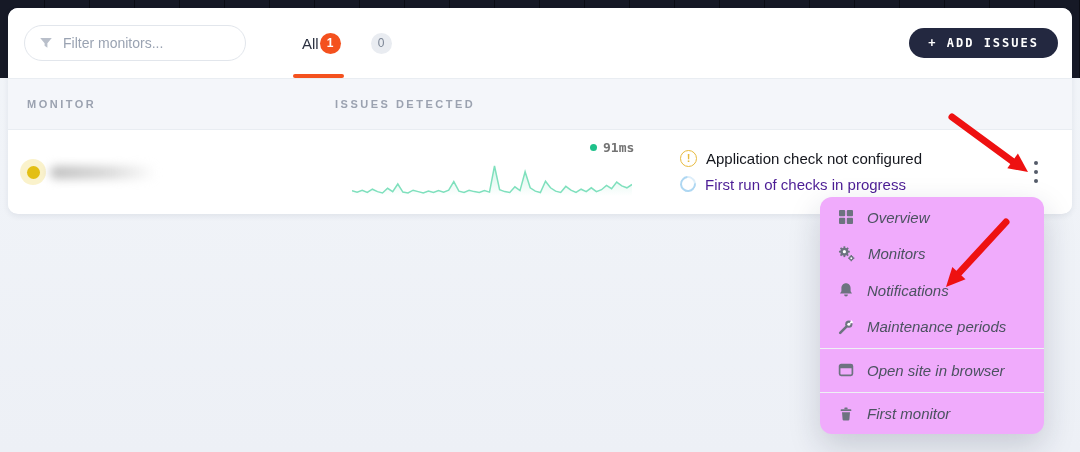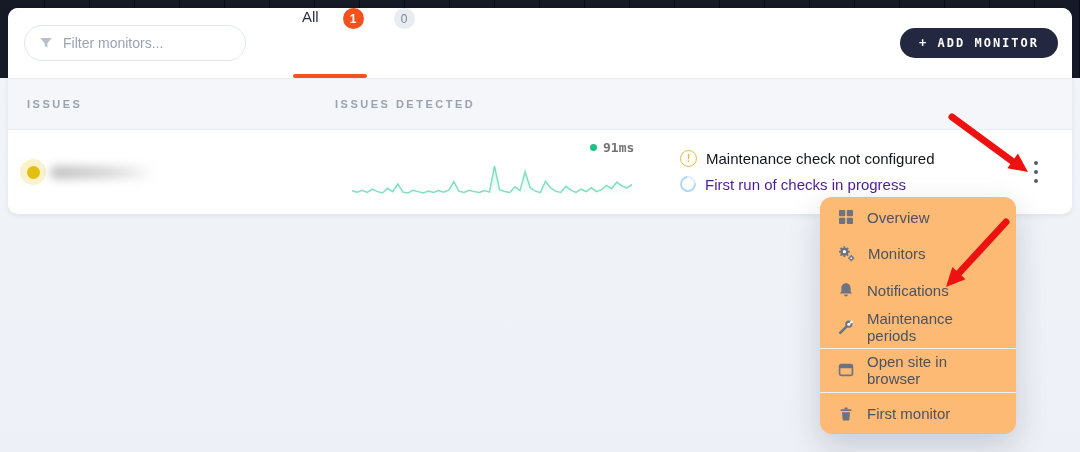--- a/index.html
+++ b/index.html
@@ -35,21 +35,21 @@
     display:flex;align-items:center;gap:10px;width:222px;height:36px;
     border:1px solid #e2e6ec;border-radius:18px;background:#fff;padding:0 14px;
   }
   .filter svg{flex:0 0 auto}
   .filter input{
     border:none;outline:none;width:100%;font-family:"Liberation Sans",sans-serif;
     font-size:14px;color:#333;background:transparent;
   }
   .filter input::placeholder{color:#9aa3b2}
   .tabs{display:flex;align-items:stretch;gap:30px;margin-left:56px;height:70px}
-  .tab{display:flex;align-items:flex-start;gap:24px;position:relative;cursor:pointer}
+  .tab{display:flex;align-items:center;gap:1px;position:relative;cursor:pointer}
   .tab .tab-label{font-size:15px;color:#8b95a7}
   .tab.active .tab-label{color:#2b3140;font-weight:500}
   .tab.active::after{
     content:"";position:absolute;left:-9px;right:-3px;bottom:0;height:4px;
     background:var(--accent);border-radius:2px;
   }
   .badge{
     min-width:21px;height:21px;padding:0 4px;border-radius:11px;
     display:flex;align-items:center;justify-content:center;
     font-size:12px;font-weight:bold;
@@ -97,23 +97,24 @@
     width:16px;height:16px;border-radius:50%;flex:0 0 auto;
     border:2.2px solid var(--spin);border-top-color:#ddeefa;transform:rotate(40deg);
   }
   .kebab{
     position:absolute;left:1014px;top:22px;width:28px;height:40px;border:none;background:transparent;
     display:flex;flex-direction:column;align-items:center;justify-content:center;gap:4.5px;cursor:pointer;
   }
   .kebab i{width:4.5px;height:4.5px;border-radius:50%;background:#545b69}
   
   .menu{
-    position:absolute;left:820px;top:197px;width:196px;
-    background:#fdba74;border-radius:12px;box-shadow:0 12px 32px rgba(25,35,60,.18);
+    position:absolute;left:820px;top:197px;width:224px;
+    background:#f0abfc;border-radius:12px;box-shadow:0 12px 32px rgba(25,35,60,.18);
     padding:2px 0;
+    font-style:italic;
   }
   .menu-item{
     height:36.5px;display:flex;align-items:center;gap:13px;padding:0 18px;cursor:pointer;
   }
   .menu-item svg{flex:0 0 auto}
   .menu-item span.lbl{font-size:15px;color:#4b5260}
   .menu-divider{height:1px;background:#eef1f4;margin:3px 0}
   
   .arrows{position:absolute;left:0;top:0;pointer-events:none}
 </style>
@@ -135,25 +136,25 @@
     <div class="tabs">
       <div class="tab active">
         <span class="tab-label">All</span>
         <span class="badge hot">1</span>
       </div>
       <div class="tab">
         <span class="badge muted">0</span>
       </div>
     </div>
 
-    <button class="add-btn">+ ADD MONITOR</button>
+    <button class="add-btn">+ ADD ISSUES</button>
   </div>
 
   <div class="thead">
-    <div class="th">ISSUES</div>
+    <div class="th">MONITOR</div>
     <div class="th">ISSUES DETECTED</div>
   </div>
 
   <div class="mrow">
     <span class="status-dot">
         <i></i>
       </span>
     <span class="blur-name"></span>
 
     <svg class="spark" viewBox="0 0 280 34" preserveAspectRatio="none">
@@ -168,21 +169,21 @@
     </svg>
 
     <div class="resp">
       <i></i>
       <span>91ms</span>
     </div>
 
     <div class="issues">
       <div class="issue">
         <span class="warn-ic"></span>
-        <span class="txt1">Maintenance check not configured</span>
+        <span class="txt1">Application check not configured</span>
       </div>
       <div class="issue">
         <span class="spin-ic"></span>
         <span class="txt2">First run of checks in progress</span>
       </div>
     </div>
 
     <button class="kebab">
       <i></i>
         <i></i>

